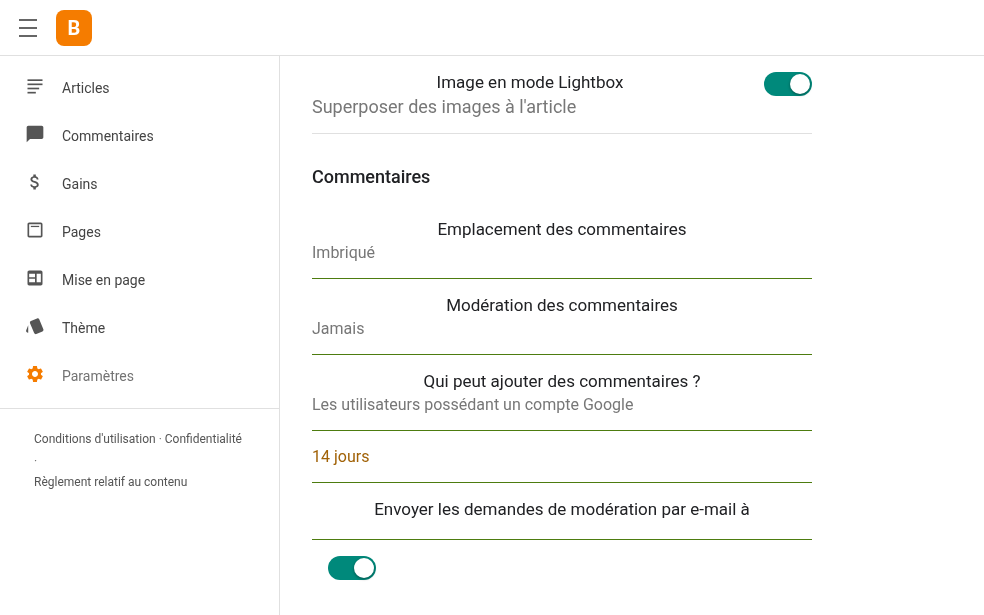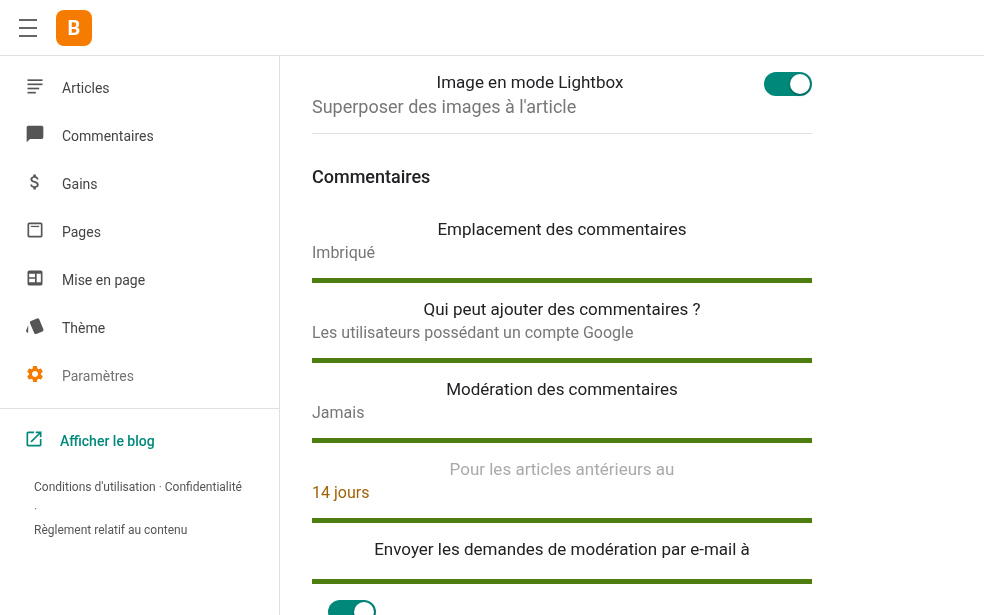--- a/index.html
+++ b/index.html
@@ -89,21 +89,21 @@
       padding: 0 32px 32px 32px;
     }
 
     
     .settings-section {
       max-width: 500px;
     }
 
     .setting-row {
       padding: 16px 0;
-      border-bottom: 5px solid #4d7c0f;
+      border-bottom: 1px solid #4d7c0f;
       display: flex;
       align-items: flex-start;
       justify-content: space-between;
     }
     .setting-row:last-child { border-bottom: none; }
 
     .setting-info { flex: 1; }
     .setting-title {
       font-size: 17px;
       font-weight: 400;
@@ -246,28 +246,20 @@
       <span class="icon">
         <svg width="20" height="20" viewBox="0 0 24 24" fill="#F57C00">
             <path d="M19.14,12.94c0.04-0.3,0.06-0.61,0.06-0.94c0-0.32-0.02-0.64-0.07-0.94l2.03-1.58c0.18-0.14,0.23-0.41,0.12-0.61 l-1.92-3.32c-0.12-0.22-0.37-0.29-0.59-0.22l-2.39,0.96c-0.5-0.38-1.03-0.7-1.62-0.94L14.4,2.81c-0.04-0.24-0.24-0.41-0.48-0.41 h-3.84c-0.24,0-0.43,0.17-0.47,0.41L9.25,5.35C8.66,5.59,8.12,5.92,7.63,6.29L5.24,5.33c-0.22-0.08-0.47,0-0.59,0.22L2.74,8.87 C2.62,9.08,2.66,9.34,2.86,9.48l2.03,1.58C4.84,11.36,4.8,11.69,4.8,12s0.02,0.64,0.07,0.94l-2.03,1.58 c-0.18,0.14-0.23,0.41-0.12,0.61l1.92,3.32c0.12,0.22,0.37,0.29,0.59,0.22l2.39-0.96c0.5,0.38,1.03,0.7,1.62,0.94l0.36,2.54 c0.05,0.24,0.24,0.41,0.48,0.41h3.84c0.24,0,0.44-0.17,0.47-0.41l0.36-2.54c0.59-0.24,1.13-0.56,1.62-0.94l2.39,0.96 c0.22,0.08,0.47,0,0.59-0.22l1.92-3.32c0.12-0.22,0.07-0.47-0.12-0.61L19.14,12.94z M12,15.6c-1.98,0-3.6-1.62-3.6-3.6 s1.62-3.6,3.6-3.6s3.6,1.62,3.6,3.6S13.98,15.6,12,15.6z"></path>
           </svg>
       </span>
       <span class="label" style="color:#737373">Paramètres</span>
     </div>
 
     <div class="sidebar-divider"></div>
 
-    <div class="sidebar-view-blog">
-      <span class="icon">
-        <svg width="20" height="20" viewBox="0 0 24 24" fill="#00897B">
-            <path d="M19 19H5V5h7V3H5c-1.11 0-2 .9-2 2v14c0 1.1.89 2 2 2h14c1.1 0 2-.9 2-2v-7h-2v7zM14 3v2h3.59l-9.83 9.83 1.41 1.41L19 6.41V10h2V3h-7z"></path>
-          </svg>
-      </span>
-      <span>Afficher le blog</span>
-    </div>
 
     <div class="sidebar-footer">
       <span style="cursor:pointer;color:#555">Conditions d'utilisation</span>
       <span> · </span>
       <span style="cursor:pointer;color:#555">Confidentialité</span>
       <span> · </span>
       <br>
       <span style="cursor:pointer;color:#555">Règlement relatif au contenu</span>
     </div>
 
@@ -292,35 +284,34 @@
 
       <div class="setting-row">
         <div class="setting-info">
           <div class="setting-title">Emplacement des commentaires</div>
           <div class="setting-value">Imbriqué</div>
         </div>
       </div>
 
       <div class="setting-row">
         <div class="setting-info">
+          <div class="setting-title">Modération des commentaires</div>
+          <div class="setting-value">Jamais</div>
+        </div>
+      </div>
+
+      <div class="setting-row">
+        <div class="setting-info">
           <div class="setting-title">Qui peut ajouter des commentaires ?</div>
           <div class="setting-value">Les utilisateurs possédant un compte Google</div>
         </div>
       </div>
 
-      <div class="setting-row">
-        <div class="setting-info">
-          <div class="setting-title">Modération des commentaires</div>
-          <div class="setting-value">Jamais</div>
-        </div>
-      </div>
-
       <div class="setting-row setting-disabled">
         <div class="setting-info">
-          <div class="setting-title" style="color:#aaa">Pour les articles antérieurs au</div>
           <div class="setting-value" style="color:#a16207">14 jours</div>
         </div>
       </div>
 
       <div class="setting-row">
         <div class="setting-info">
           <div class="setting-title">Envoyer les demandes de modération par e-mail à</div>
         </div>
       </div>
 

